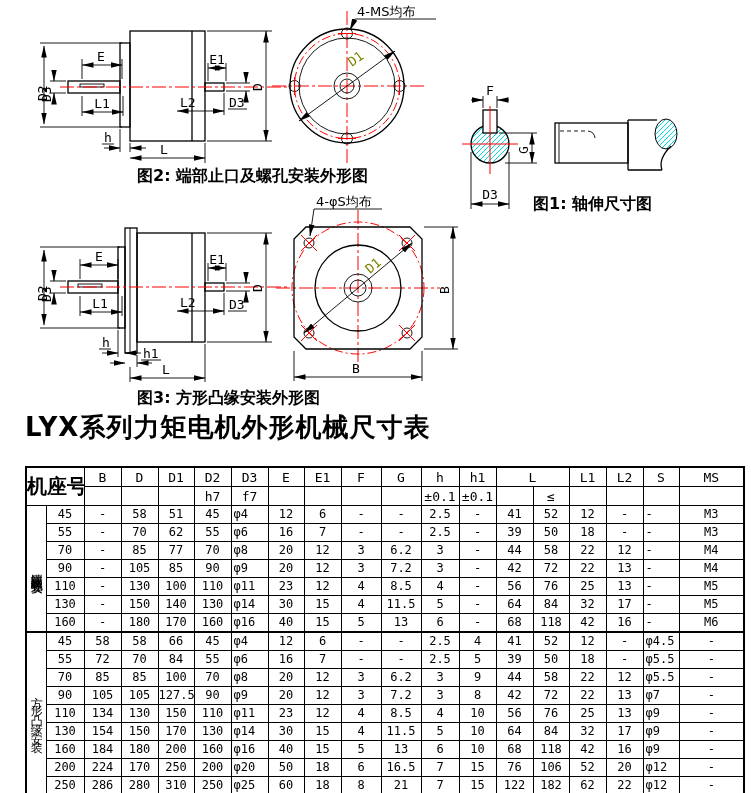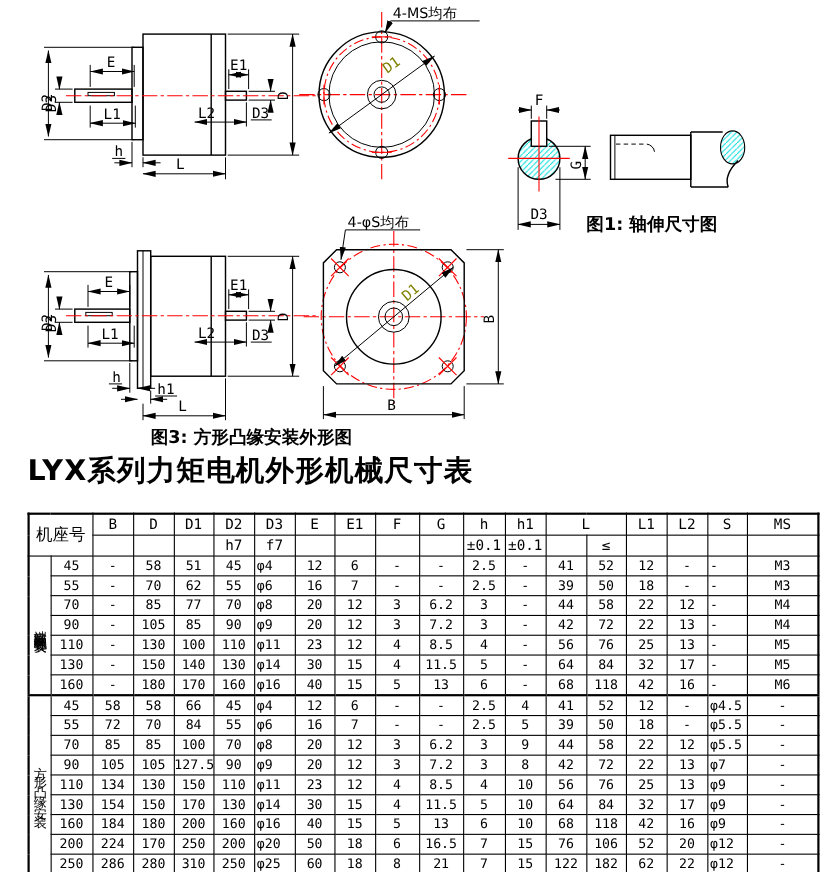--- a/index.html
+++ b/index.html
@@ -18,21 +18,21 @@
   
   .caption{position:absolute;font:bold 16px "DejaVu Sans",sans-serif;color:#000;white-space:nowrap;}
   .main-title{position:absolute;left:25px;top:410px;width:718px;text-align:left;
               font:bold 26px "DejaVu Sans",sans-serif;color:#000;letter-spacing:1px;}
   
   #dims-table{position:absolute;left:25px;top:466px;width:718px;border-collapse:collapse;
               table-layout:fixed;border:2px solid #000;background:#fff;}
   #dims-table th,#dims-table td{border:1px solid #000;text-align:center;padding:0;
               font-weight:normal;overflow:hidden;white-space:nowrap;color:#000;}
   #dims-table thead th{height:18px;font-family:"DejaVu Sans Mono",monospace;font-size:13px;}
-  #dims-table thead th.cjk{font-family:"DejaVu Sans",sans-serif;font-size:15px;}
+  #dims-table thead th.cjk{font-family:"DejaVu Sans",sans-serif;font-size:20px;font-weight:bold;}
   #dims-table tbody td{height:17px;line-height:17px;font-family:"DejaVu Sans Mono",monospace;font-size:12px;}
   #dims-table td.phi{text-align:left;padding-left:2px;}
   #dims-table th.grp{writing-mode:vertical-rl;text-orientation:upright;
               font-family:"DejaVu Sans",sans-serif;font-size:12px;padding:2px 0;}
   #dims-table th.g0{letter-spacing:1px;}
   #dims-table th.g1{letter-spacing:9px;}
   #dims-table tr.gsep td,#dims-table tr.gsep th{border-top:2px solid #000;}
 </style>
 </head>
 <body>
@@ -278,20 +278,21 @@
       <line class="d" x1="294" y1="377" x2="422" y2="377" marker-start="url(#ms)" marker-end="url(#me)"></line>
       <text class="lb" x="356" y="373" text-anchor="middle">B</text>
 
       <line class="d" x1="424" y1="227" x2="458" y2="227"></line>
       <line class="d" x1="424" y1="349" x2="458" y2="349"></line>
       <line class="d" x1="453" y1="227" x2="453" y2="349" marker-start="url(#ms)" marker-end="url(#me)"></line>
       <text class="lb" transform="translate(449,294) rotate(-90)">B</text>
     </g>
   </svg>
 
+  <div class="caption" style="left:137px;top:166px">图2: 端部止口及螺孔安装外形图</div>
   <div class="caption" style="left:533px;top:194px">图1: 轴伸尺寸图</div>
   <div class="caption" style="left:137px;top:388px">图3: 方形凸缘安装外形图</div>
   <div class="main-title">LYX系列力矩电机外形机械尺寸表</div>
 
   <table id="dims-table">
       <colgroup>
         <col style="width: 20px;">
         <col style="width: 38px;">
         <col style="width: 37px;">
         <col style="width: 37px;">

